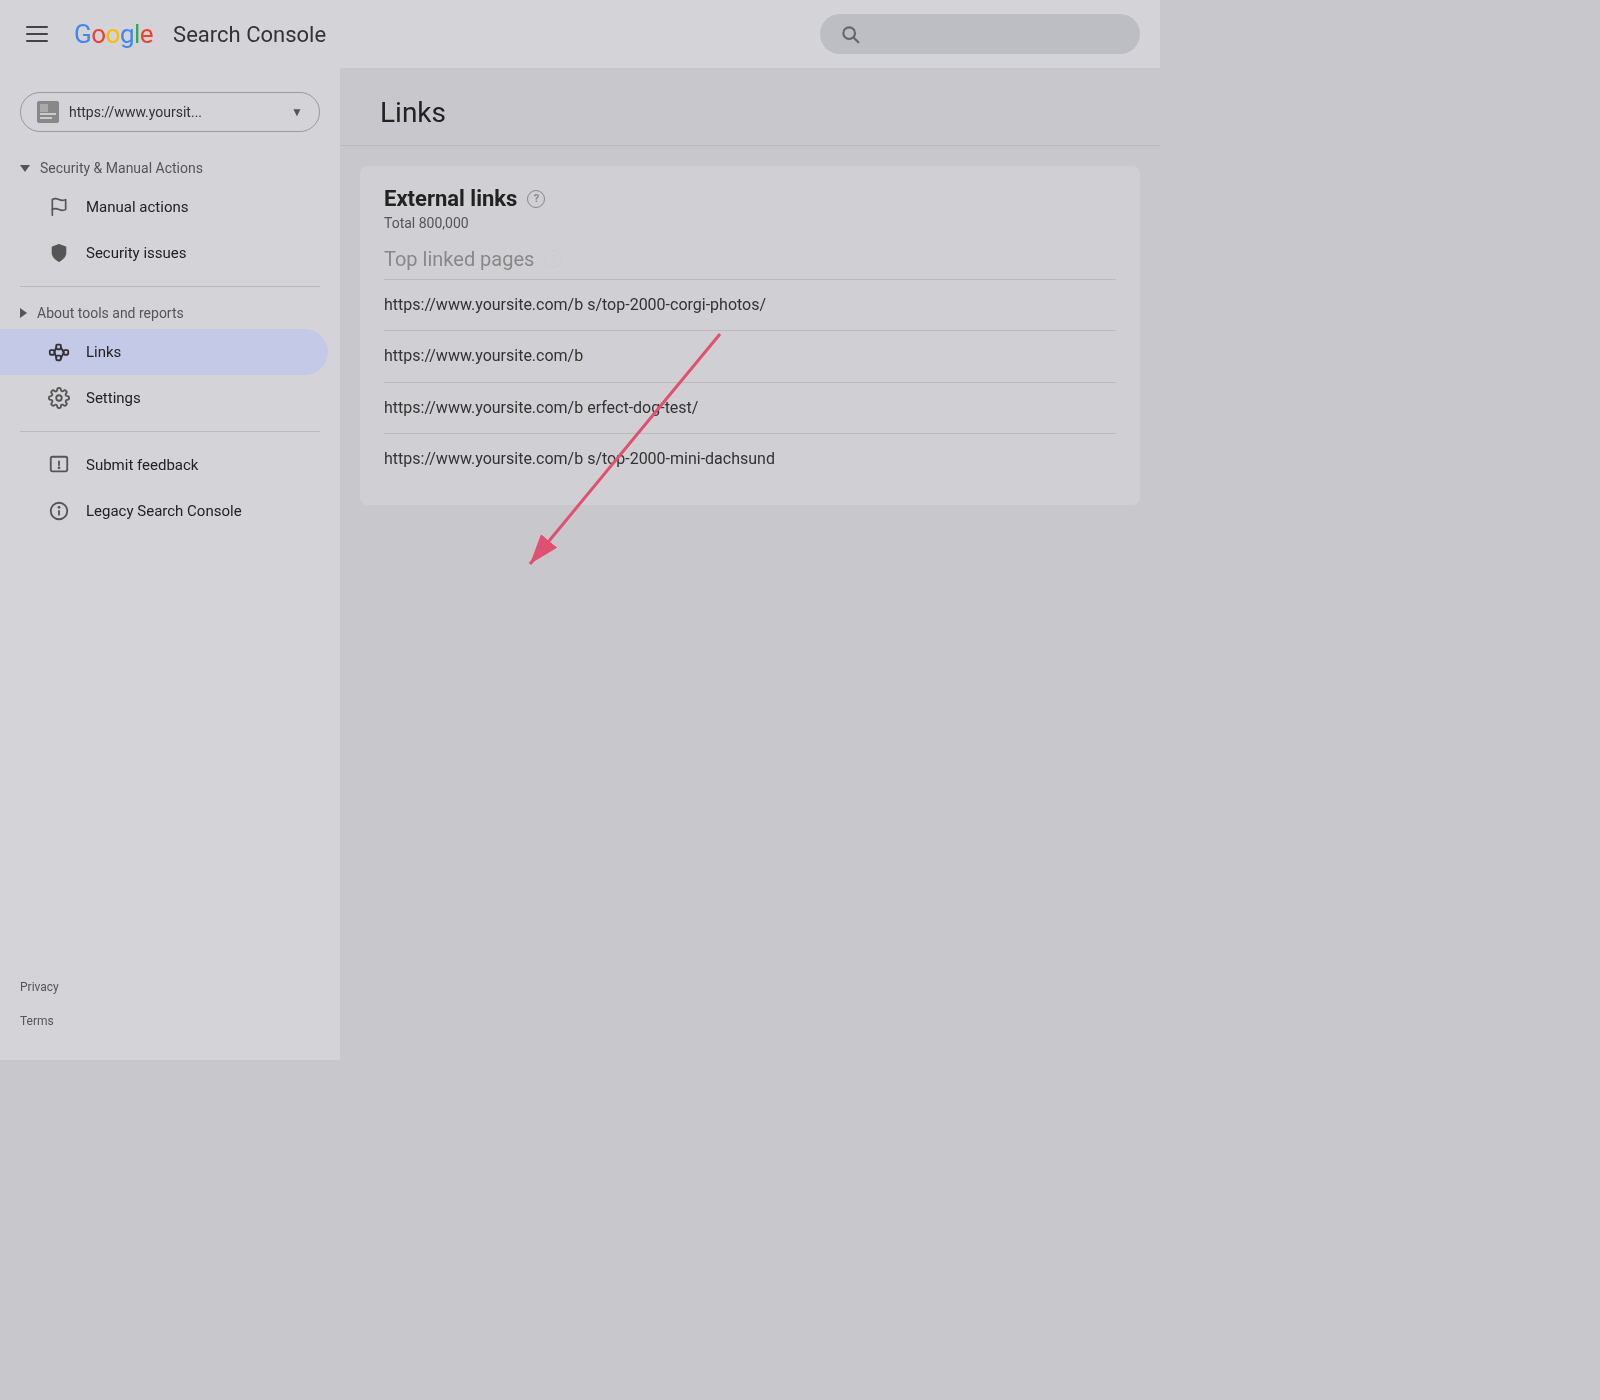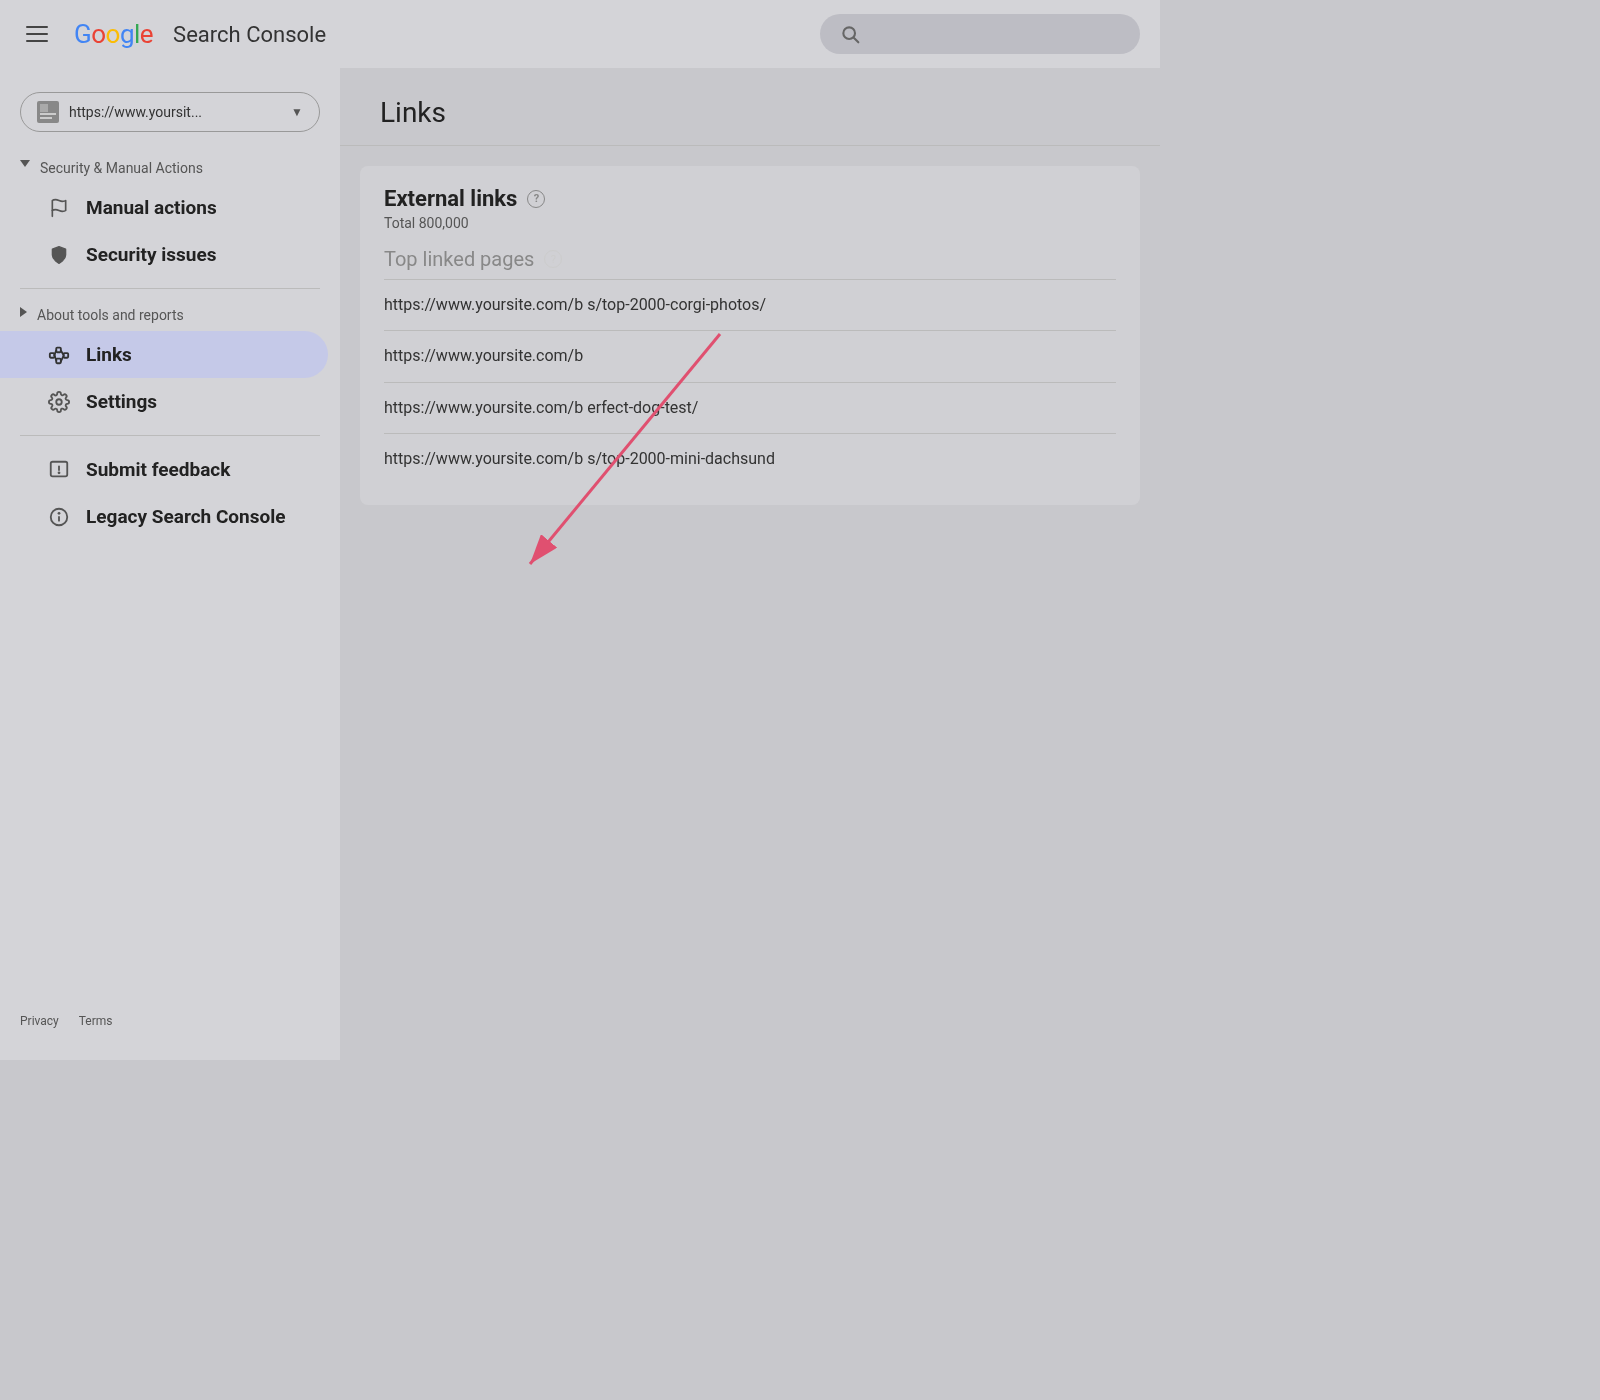--- a/index.html
+++ b/index.html
@@ -121,21 +121,21 @@
       flex: 1;
     }
 
     .chevron-down {
       font-size: 12px;
       color: #555;
     }
 
     .section-header {
       display: flex;
-      align-items: flex-start;
+      align-items: center;
       padding: 8px 20px;
       gap: 10px;
       cursor: pointer;
     }
 
     .section-header-text {
       font-size: 14px;
       color: #555;
       font-weight: 400;
     }
@@ -166,23 +166,23 @@
       margin-right: 12px;
       position: relative;
     }
 
     .nav-item.active {
       background: #c5c9e8;
       border-radius: 0 28px 28px 0;
     }
 
     .nav-item-label {
-      font-size: 19px;
+      font-size: 15px;
       color: #222;
-      font-weight: 700;
+      font-weight: 400;
     }
 
     .nav-icon {
       width: 22px;
       height: 22px;
       display: flex;
       align-items: center;
       justify-content: center;
       color: #555;
       flex-shrink: 0;
@@ -192,20 +192,21 @@
       height: 1px;
       background: #bbb;
       margin: 10px 20px;
     }
 
     .footer-links {
       display: flex;
       gap: 20px;
       padding: 16px 20px;
       margin-top: auto;
+      flex-direction: column;
     }
 
     .footer-link {
       font-size: 12px;
       color: #555;
       cursor: pointer;
     }
 
     
     .main-content {

